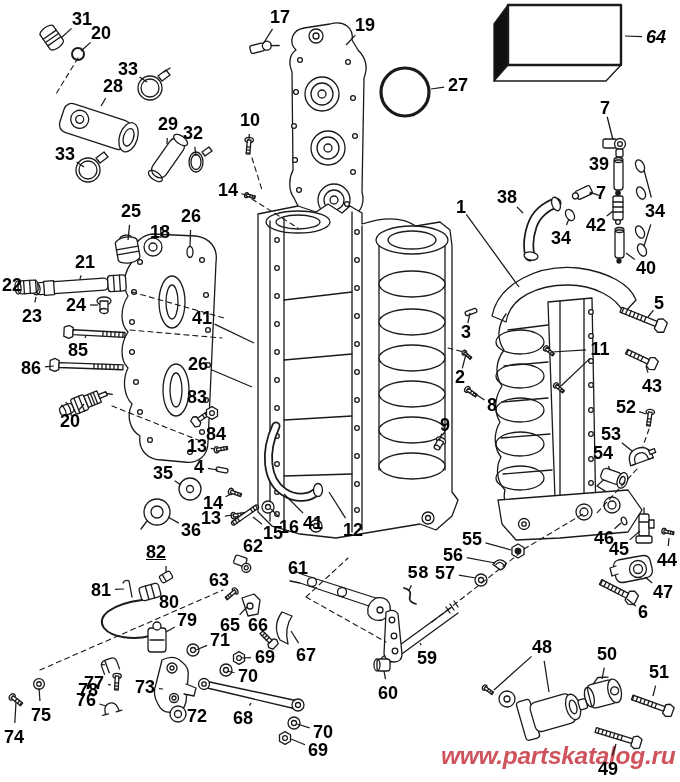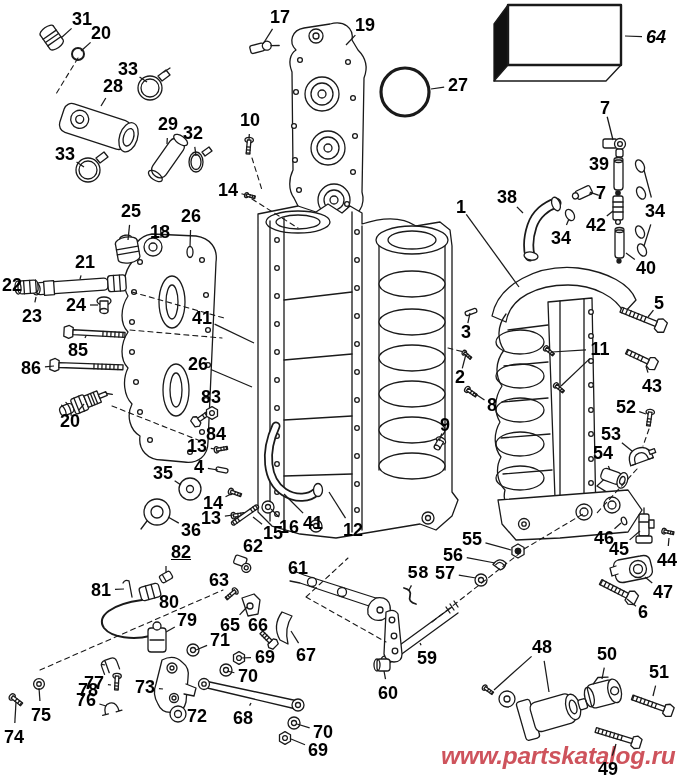--- a/index.html
+++ b/index.html
@@ -685,20 +685,20 @@
       <div class="callout" style="left: 197px; top: 716px;">72</div>
       <div class="callout" style="left: 145px; top: 687px;">73</div>
       <div class="callout" style="left: 14px; top: 737px;">74</div>
       <div class="callout" style="left: 41px; top: 715px;">75</div>
       <div class="callout" style="left: 86px; top: 700px;">76</div>
       <div class="callout" style="left: 94px; top: 683px;">77</div>
       <div class="callout" style="left: 88px; top: 662px; margin-top: 28px;">78</div>
       <div class="callout" style="left: 187px; top: 620px;">79</div>
       <div class="callout" style="left: 169px; top: 602px;">80</div>
       <div class="callout" style="left: 101px; top: 590px;">81</div>
-      <div class="callout" style="left: 181px; top: 552px; text-decoration: underline;">82</div>
-      <div class="callout" style="left: 197px; top: 397px; margin-left: 14px;">83</div>
+      <div class="callout" style="left: 156px; top: 552px; text-decoration: underline;">82</div>
+      <div class="callout" style="left: 197px; top: 397px;">83</div>
       <div class="callout" style="left: 216px; top: 434px;">84</div>
       <div class="callout" style="left: 78px; top: 350px;">85</div>
       <div class="callout" style="left: 31px; top: 368px;">86</div>
     </div>
 
 </div>
 
 </body></html>

